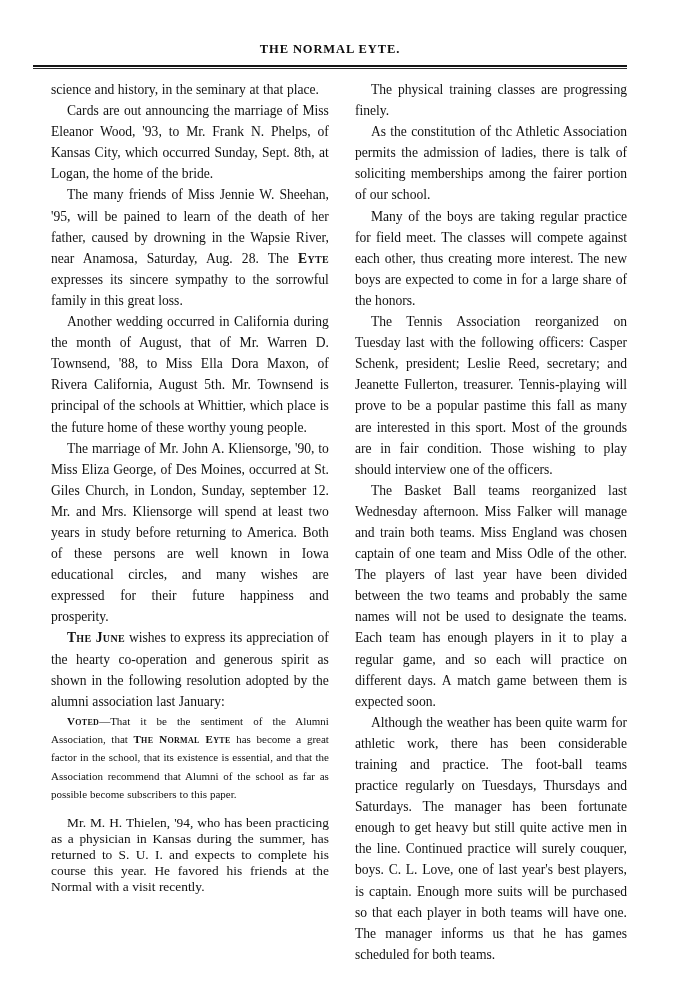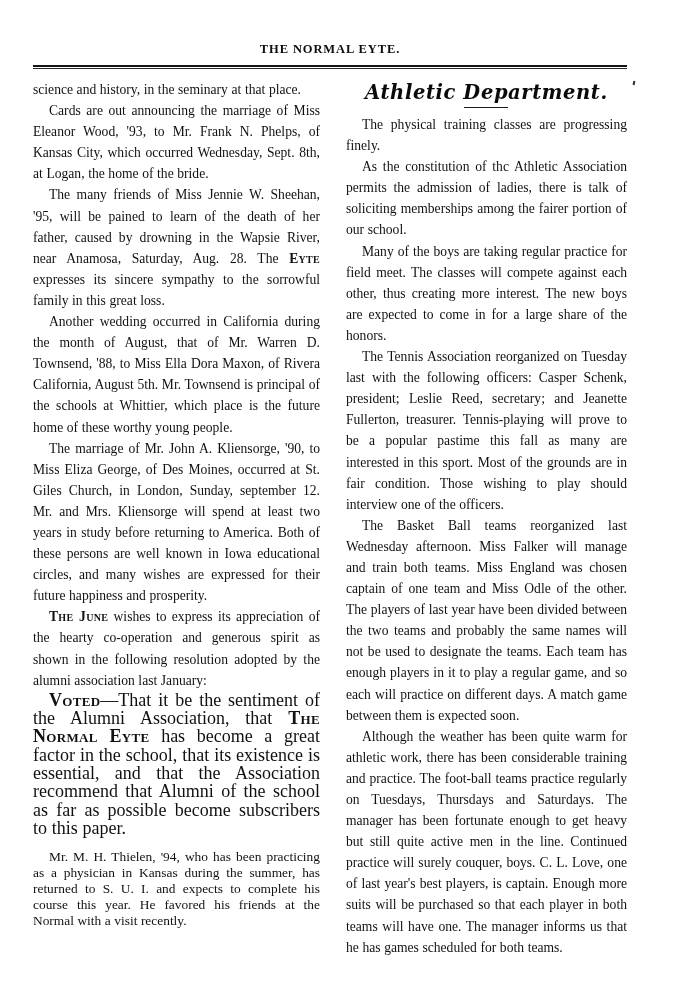--- a/index.html
+++ b/index.html
@@ -49,21 +49,21 @@
     background: #ffffff;
   }
   .head-rules .rule-thin {
     height: 1px;
     background: #2a2a2a;
   }
 
   
   .columns {
     display: flex;
-    margin: 9px 33px 0 33px;
+    margin: 9px 33px 0 51px;
     align-items: flex-start;
   }
   .col {
     width: 298px;
     box-sizing: border-box;
   }
   .col-left { padding-right: 10px; }
   .col-right { padding-left: 16px; }
 
   
@@ -112,21 +112,21 @@
 
   
   .sc {
     font-variant: small-caps;
     letter-spacing: 0.3px;
     font-weight: bold;
   }
 
   
   p.resolution {
-    font-size: 18px;
+    font-size: 11px;
     line-height: 18.3px;
   }
   p.thielen {
     font-size: 13.4px;
     line-height: 16px;
   }
 </style>
 </head>
 <body>
 
@@ -139,43 +139,38 @@
     <div class="rule-gap"></div>
     <div class="rule-thin"></div>
   </div>
 
   <div class="columns">
 
     <div class="col col-left">
 
       <p class="para" style="text-indent:0;"><span>science and history, in the seminary at that place.</span></p>
 
-      <p class="para"><span>Cards are out announcing the marriage of Miss Eleanor Wood, '93, to Mr. Frank N. Phelps, of Kansas City, which occurred Wednesday, Sept. 8th, at Logan, the home of the bride.</span></p>
+      <p class="para"><span>Cards are out announcing the marriage of Miss Eleanor Wood, '93, to Mr. Frank N. Phelps, of Kansas City, which occurred Sunday, Sept. 8th, at Logan, the home of the bride.</span></p>
 
       <p class="para"><span>The many friends of Miss Jennie W. Sheehan, '95, will be pained to learn of the death of her father, caused by drowning in the Wapsie River, near Anamosa, Saturday, Aug. 28.   The </span><span class="sc">Eyte</span><span> expresses its sincere sympathy to the sorrowful family in this great loss.</span></p>
 
       <p class="para"><span>Another wedding occurred in California during the month of August, that of Mr. Warren D. Townsend, '88, to Miss Ella Dora Maxon, of Rivera California, August 5th. Mr. Townsend is principal of the schools at Whittier, which place is the future home of these worthy young people.</span></p>
 
       <p class="para"><span>The marriage of Mr. John A. Kliensorge, '90, to Miss Eliza George, of Des Moines, occurred at St. Giles Church, in London, Sunday, september 12.    Mr. and Mrs. Kliensorge will spend at least two years in study before returning to America.   Both of these persons are well known in Iowa educational circles, and many wishes are expressed for their future happiness and prosperity.</span></p>
 
       <p class="para"><span class="sc">The June</span><span> wishes to express its appreciation of the hearty co-operation and generous spirit as shown in the following resolution adopted by the alumni association last January:</span></p>
 
       <p class="para resolution"><span class="sc">Voted</span><span>—That it be the sentiment of the Alumni Association, that </span><span class="sc">The Normal Eyte</span><span> has become a great factor in the school, that its existence is essential, and that the Association recommend that Alumni of the school as far as possible become subscribers to this paper.</span></p>
 
       <p class="para thielen" style="margin-top:12px;"><span>Mr. M. H. Thielen, '94, who has been practicing as a physician in Kansas during the summer, has returned to S. U. I. and expects to complete his course this year. He favored his friends at the Normal with a visit recently.</span></p>
 
     </div>
 
     <div class="col col-right">
 
-      <div class="dept-head">
-        <span class="dept-title">Athletic Department.</span>
-        <div class="dept-rule"></div>
-        <span class="stray-mark"></span>
-      </div>
 
       <p class="para"><span>The physical training classes are progressing finely.</span></p>
 
       <p class="para"><span>As the constitution of thc Athletic Association permits the admission of ladies, there is talk of soliciting memberships among the fairer portion of our school.</span></p>
 
       <p class="para"><span>Many of the boys are taking regular practice for field meet.  The classes will compete against each other, thus creating more interest.  The new boys are expected to come in for a large share of the honors.</span></p>
 
       <p class="para"><span>The Tennis Association reorganized on Tuesday last with the following officers: Casper Schenk, president; Leslie Reed, secretary; and Jeanette Fullerton, treasurer.  Tennis-playing will prove to be a popular pastime this fall as many are interested in this sport.  Most of the grounds are in fair condition.  Those wishing to play should interview one of the officers.</span></p>
 
       <p class="para"><span>The Basket Ball teams reorganized last Wednesday afternoon.  Miss Falker will manage and train both teams.  Miss England was chosen captain of one team and Miss Odle of the other.  The players of last year have been divided between the two teams and probably the same names will not be used to designate the teams.  Each team has enough players in it to play a regular game, and so each will practice on different days.  A match game between them is expected soon.</span></p>

